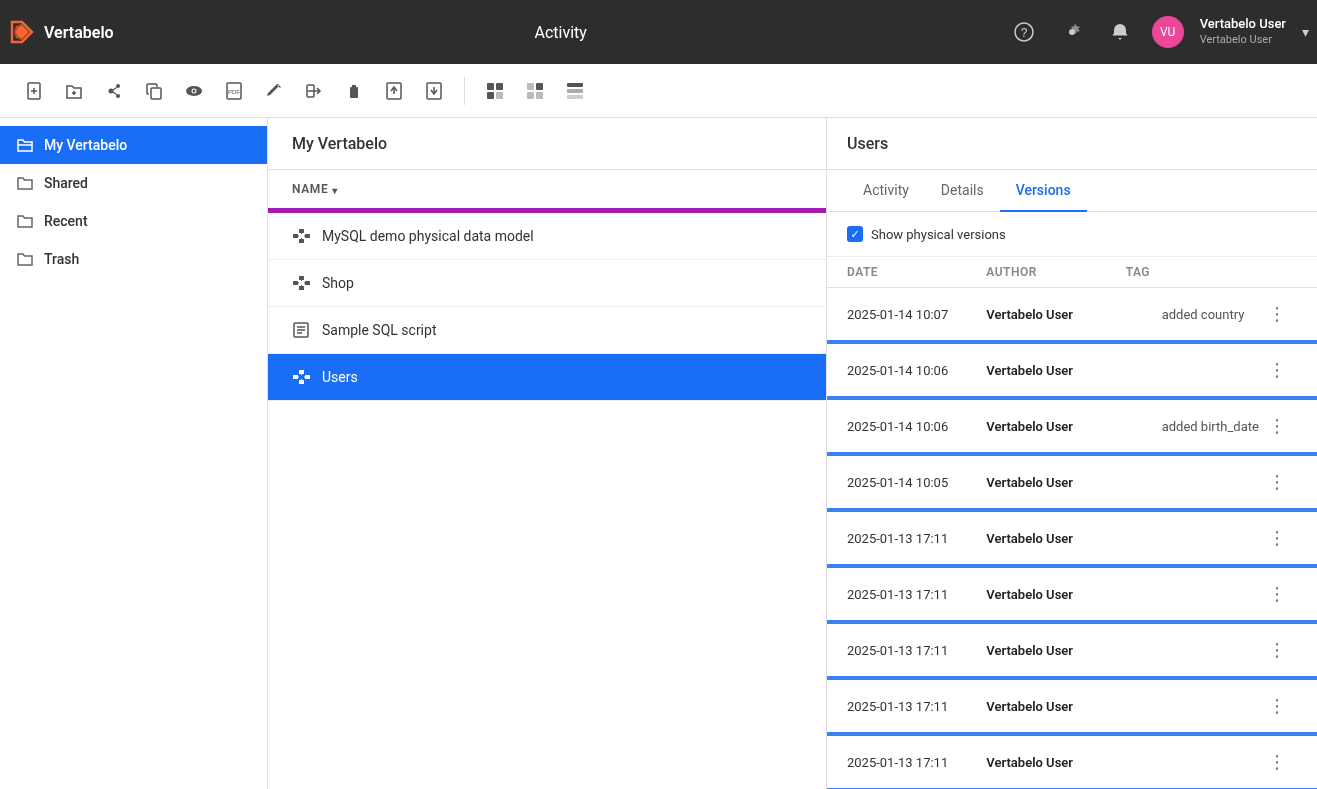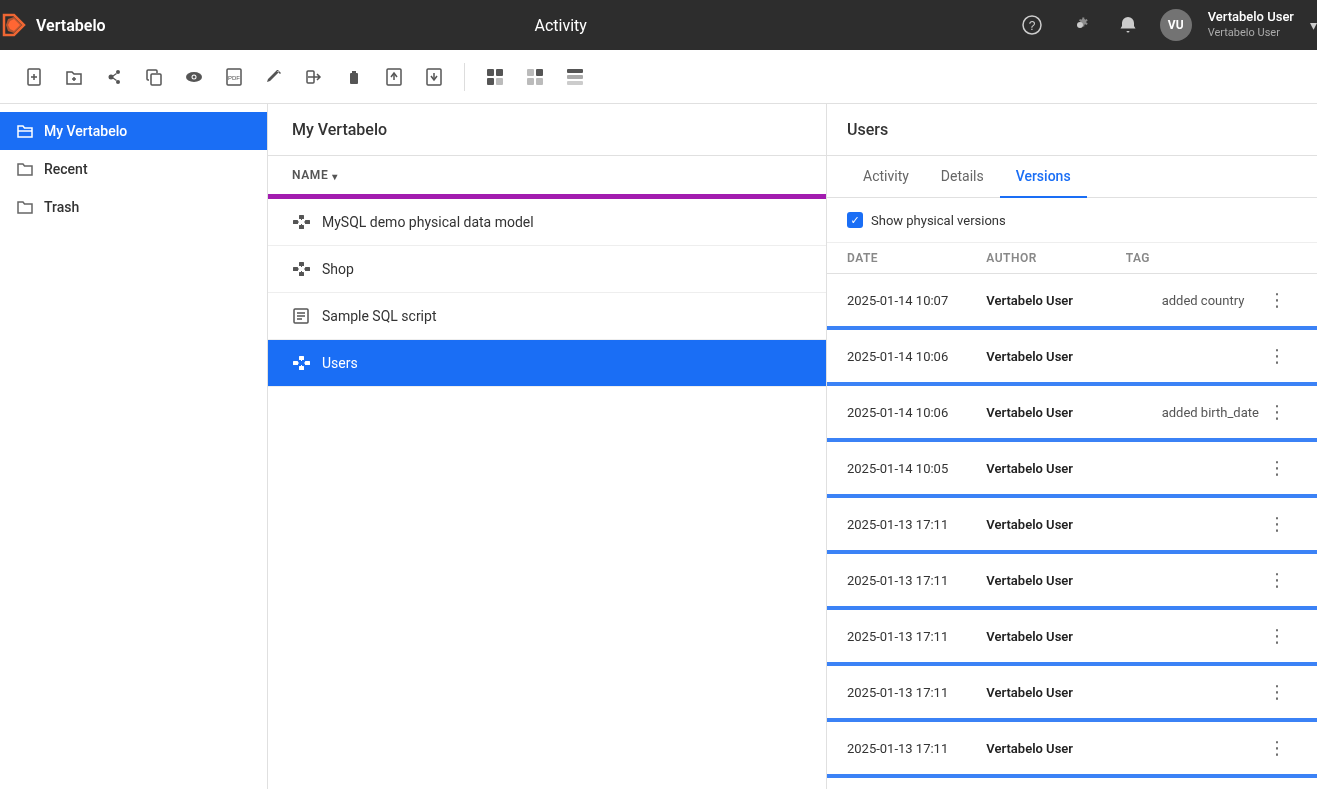--- a/index.html
+++ b/index.html
@@ -1,24 +1,24 @@
 <!DOCTYPE html>
 <html><head>
   <meta charset="utf-8">
   <style>
     * { box-sizing: border-box; margin: 0; padding: 0; }
     body { font-family: -apple-system, BlinkMacSystemFont, 'Segoe UI', Roboto, sans-serif; font-size: 14px; background: #f5f5f5; color: #333; height: 789px; width: 1317px; overflow: hidden; }
 
     
     .topnav {
       background: #2d2d2d;
-      height: 50px;
-      display: flex;
-      align-items: center;
-      padding: 0 0;
+      height: 64px;
+      display: flex;
+      align-items: center;
+      padding: 0 8px;
       justify-content: space-between;
       color: #fff;
     }
     .topnav-logo {
       display: flex;
       align-items: center;
       gap: 8px;
       font-weight: 600;
       font-size: 16px;
     }
@@ -46,27 +46,27 @@
       align-items: center;
       justify-content: center;
       width: 32px;
       height: 32px;
       border-radius: 50%;
     }
     .user-avatar {
       width: 32px;
       height: 32px;
       border-radius: 50%;
-      background: #737373;
+      background: #ec4899;
       color: #fff;
       display: flex;
       align-items: center;
       justify-content: center;
       font-size: 12px;
-      font-weight: 700;
+      font-weight: 400;
     }
     .user-info {
       display: flex;
       flex-direction: column;
       line-height: 1.3;
     }
     .user-info .name { font-size: 13px; font-weight: 500; color: #fff; }
     .user-info .sub { font-size: 11px; color: #aaa; }
     .user-dropdown-btn {
       background: none;
@@ -450,20 +450,28 @@
         </svg>
       </span>
       <span class="sidebar-label">My Vertabelo</span>
     </div>
     <div class="sidebar-item">
       <span class="sidebar-icon">
         <svg width="18" height="18" viewBox="0 0 18 18" fill="none" stroke="currentColor" stroke-width="1.5">
           <path d="M2 4h5l1.5 2H16v9H2z"></path>
         </svg>
       </span>
+      <span class="sidebar-label">Shared</span>
+    </div>
+    <div class="sidebar-item">
+      <span class="sidebar-icon">
+        <svg width="18" height="18" viewBox="0 0 18 18" fill="none" stroke="currentColor" stroke-width="1.5">
+          <path d="M2 4h5l1.5 2H16v9H2z"></path>
+        </svg>
+      </span>
       <span class="sidebar-label">Recent</span>
     </div>
     <div class="sidebar-item">
       <span class="sidebar-icon">
         <svg width="18" height="18" viewBox="0 0 18 18" fill="none" stroke="currentColor" stroke-width="1.5">
           <path d="M2 4h5l1.5 2H16v9H2z"></path>
         </svg>
       </span>
       <span class="sidebar-label">Trash</span>
     </div>

